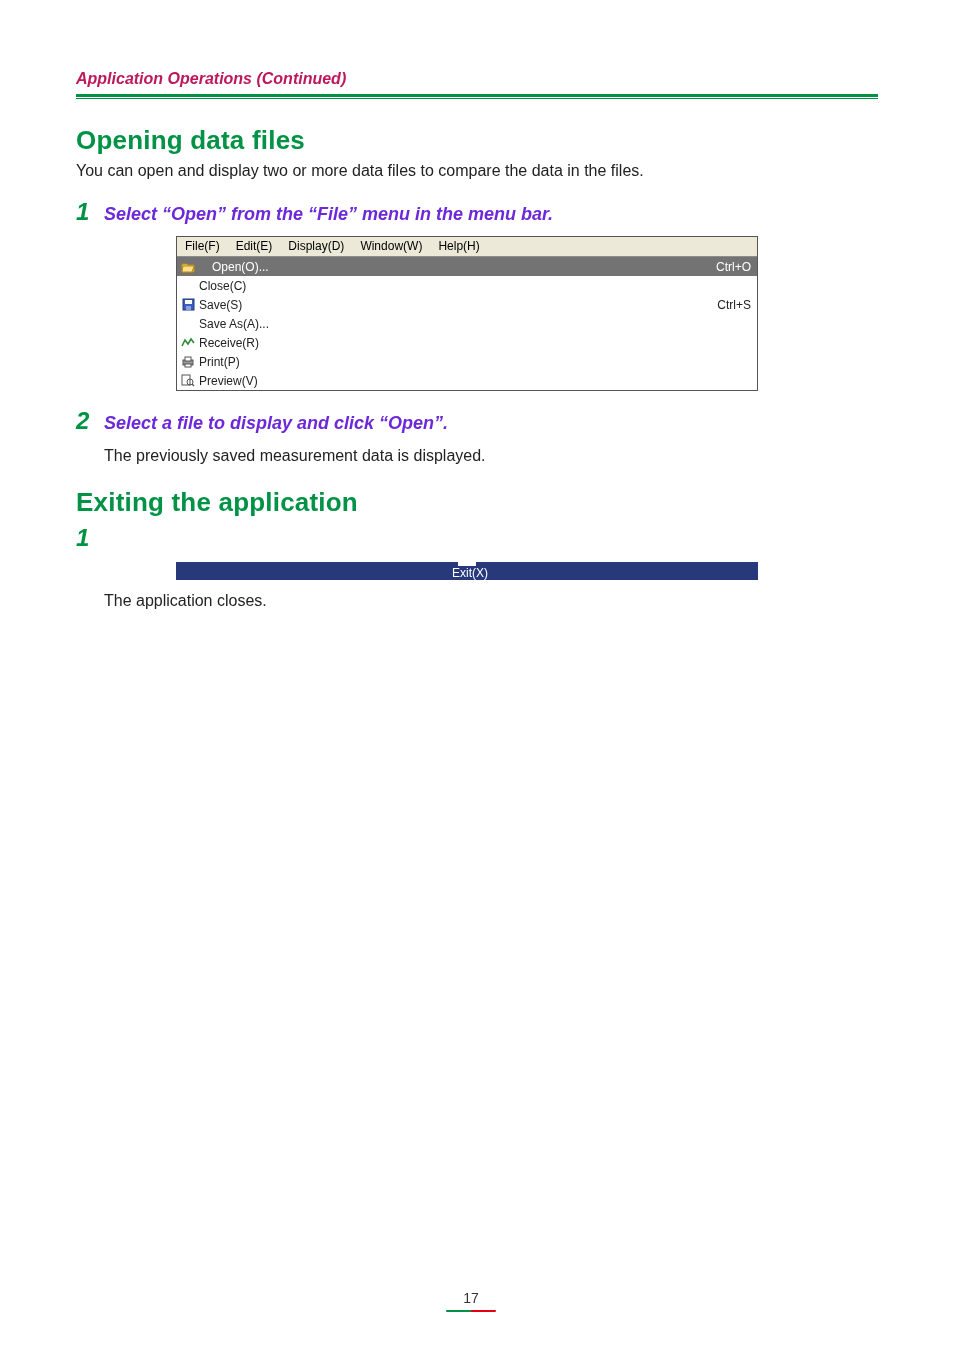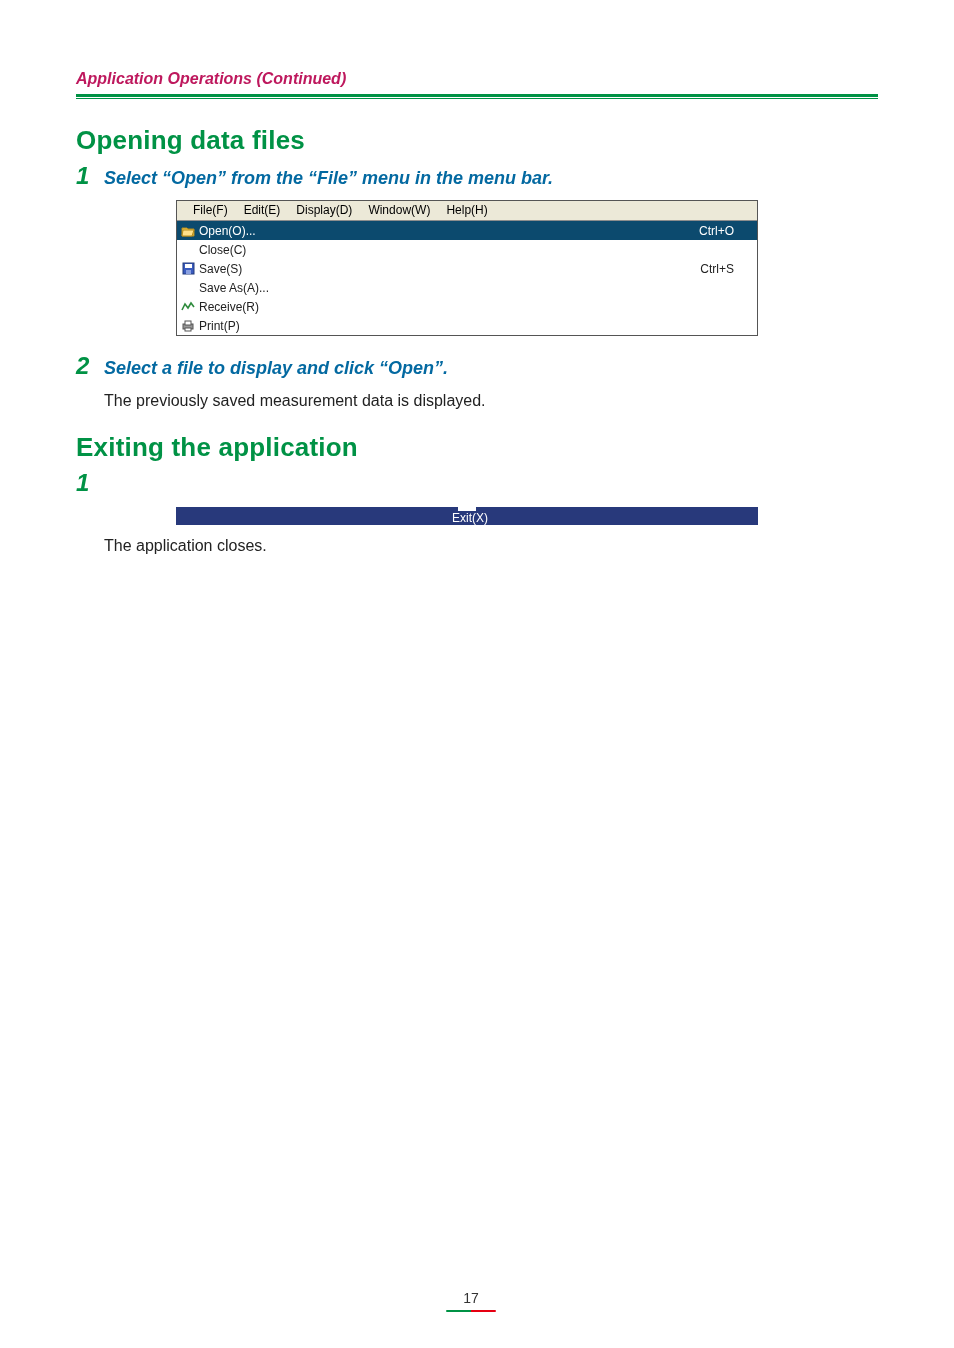--- a/index.html
+++ b/index.html
@@ -4,48 +4,49 @@
 <style>
   * { box-sizing: border-box; margin: 0; padding: 0; }
   html, body { width: 954px; height: 1348px; background: #fff; font-family: Arial, Helvetica, sans-serif; color: #222; }
   .page { padding: 70px 76px 30px 76px; position: relative; height: 100%; }
   .running-head { color: #be185d; font-style: italic; font-weight: bold; font-size: 16px; margin-bottom: 6px; }
   .head-rule { border: none; border-top: 3px solid #009245; border-bottom: 1px solid #009245; height: 5px; margin-bottom: 26px; }
   .h1 { color: #009245; font-weight: bold; font-size: 26px; letter-spacing: .2px; margin-top: 8px; margin-bottom: 6px; }
   .body-text { font-size: 16px; margin-bottom: 18px; }
   .step-row { display: flex; align-items: baseline; gap: 10px; margin-top: 6px; }
   .step-num { color: #009245; font-style: italic; font-weight: bold; font-size: 24px; min-width: 18px; }
-  .step-text { color: #0369a1; font-style: italic; font-weight: bold; font-size: 18px; }
+  .step-text { color: #6d28d9; font-style: italic; font-weight: bold; font-size: 18px; }
   .indent-text { font-size: 16px; margin-left: 28px; margin-top: 12px; }
   .screenshot-1 { margin: 10px 0 16px 100px; width: 582px; border: 1px solid #555; font-family: Tahoma, Arial, sans-serif; font-size: 12px; background: #fff; }
-  .menubar { display: flex; border-bottom: 1px solid #8d8d8d; background: #ece9d8; padding-left: 8px; }
+  .menubar { display: flex; border-bottom: 1px solid #8d8d8d; background: #ece9d8; }
   .menubar-item { padding: 2px 8px 3px 8px; color: #000; }
   .dropdown { background: #fff; }
   .dd-row { display: flex; align-items: center; height: 19px; padding-left: 2px; }
   .dd-icon { width: 18px; height: 16px; display: flex; align-items: center; justify-content: center; }
   .dd-label { flex: 1; padding-left: 2px; }
-  .dd-shortcut { padding-right: 23px; margin-left: 26px; }
-  .dd-row.highlight { background: #0c4a6e; color: #fff; }
+  .dd-shortcut { padding-right: 6px; margin-left: 26px; }
+  .dd-row.highlight { background: #737373; color: #fff; gap: 13px; }
   .dd-row.highlight .dd-shortcut { color: #fff; }
   .screenshot-2 { margin: 10px 0 6px 100px; width: 582px; font-family: Tahoma, Arial, sans-serif; font-size: 12px; }
   .exit-row { display: flex; align-items: center; background: #28397b; color: #fff; height: 18px; flex-direction: column; }
   .exit-icon-slot { width: 18px; background: #fff; height: 18px; }
   .exit-label { padding-left: 6px; }
   .footer { position: absolute; bottom: 36px; left: 0; right: 12px; text-align: center; font-size: 14px; color: #333; }
   .footer-rule { width: 50px; height: 2px; margin: 4px auto 0 auto; background: linear-gradient(to right, #009245 50%, #e60012 50%); border-radius: 1px; }
   svg { display: block; }
 </style>
 </head>
 <body>
 
 <div class="page">
   <div class="running-head">Application Operations (Continued)</div>
   <hr class="head-rule">
 
   <div class="h1">Opening data files</div>
+  <div class="body-text">You can open and display two or more data files to compare the data in the files.</div>
 
   <div class="step-row">
     <span class="step-num">1</span>
     <span class="step-text">Select “Open” from the “File” menu in the menu bar.</span>
   </div>
 
   <div class="screenshot-1">
     <div class="menubar">
       <div class="menubar-item">File(F)</div>
       <div class="menubar-item">Edit(E)</div>
@@ -105,20 +106,31 @@
           <svg width="14" height="12" viewBox="0 0 14 12">
               <rect x="2" y="4" width="10" height="5" fill="#999" stroke="#555"></rect>
               <rect x="4" y="1" width="6" height="4" fill="#fff" stroke="#555"></rect>
               <rect x="4" y="8" width="6" height="3" fill="#fff" stroke="#555"></rect>
             </svg>
         </span>
         <span class="dd-label">Print(P)</span>
         <span class="dd-shortcut"></span>
       </div>
 
+      <div class="dd-row">
+        <span class="dd-icon">
+          <svg width="14" height="13" viewBox="0 0 14 13">
+              <rect x="1" y="1" width="8" height="10" fill="#fff" stroke="#555"></rect>
+              <circle cx="9" cy="8" r="3" fill="none" stroke="#555"></circle>
+              <line x1="11" y1="10" x2="13" y2="12" stroke="#555" stroke-width="1.4"></line>
+            </svg>
+        </span>
+        <span class="dd-label">Preview(V)</span>
+        <span class="dd-shortcut"></span>
+      </div>
 
     </div>
   </div>
 
   <div class="step-row">
     <span class="step-num">2</span>
     <span class="step-text">Select a file to display and click “Open”.</span>
   </div>
   <div class="indent-text">The previously saved measurement data is displayed.</div>
 

